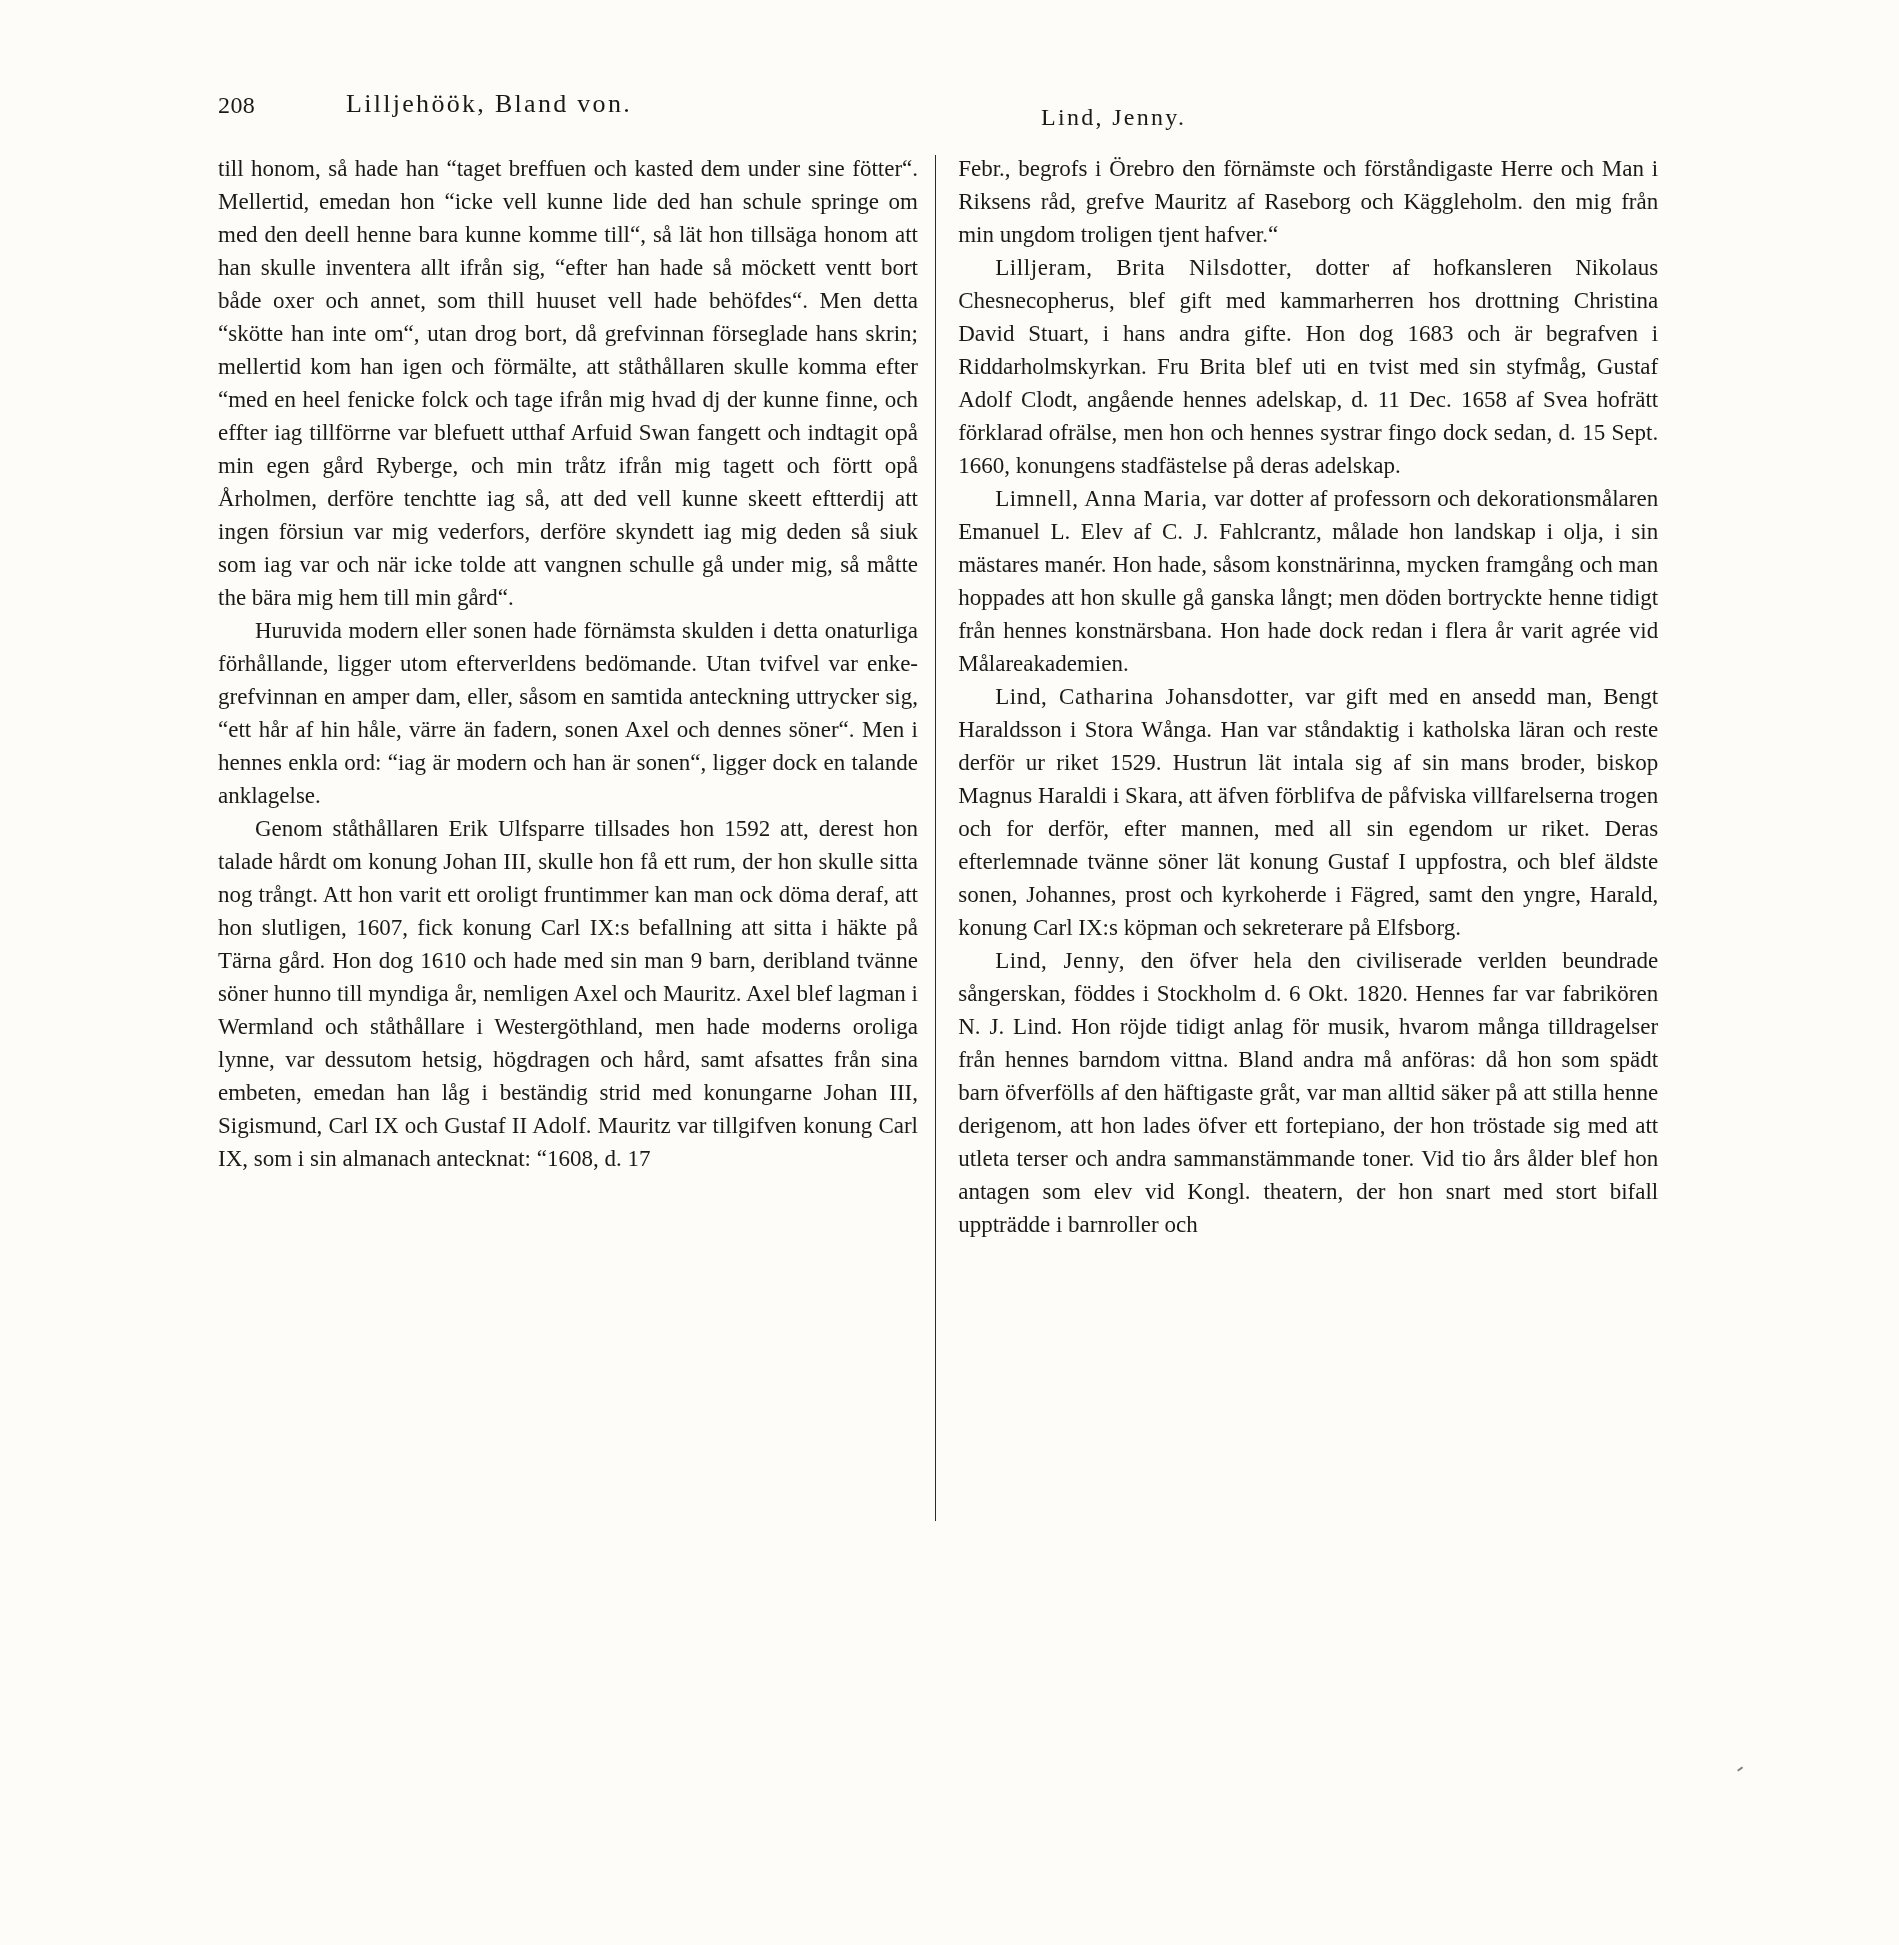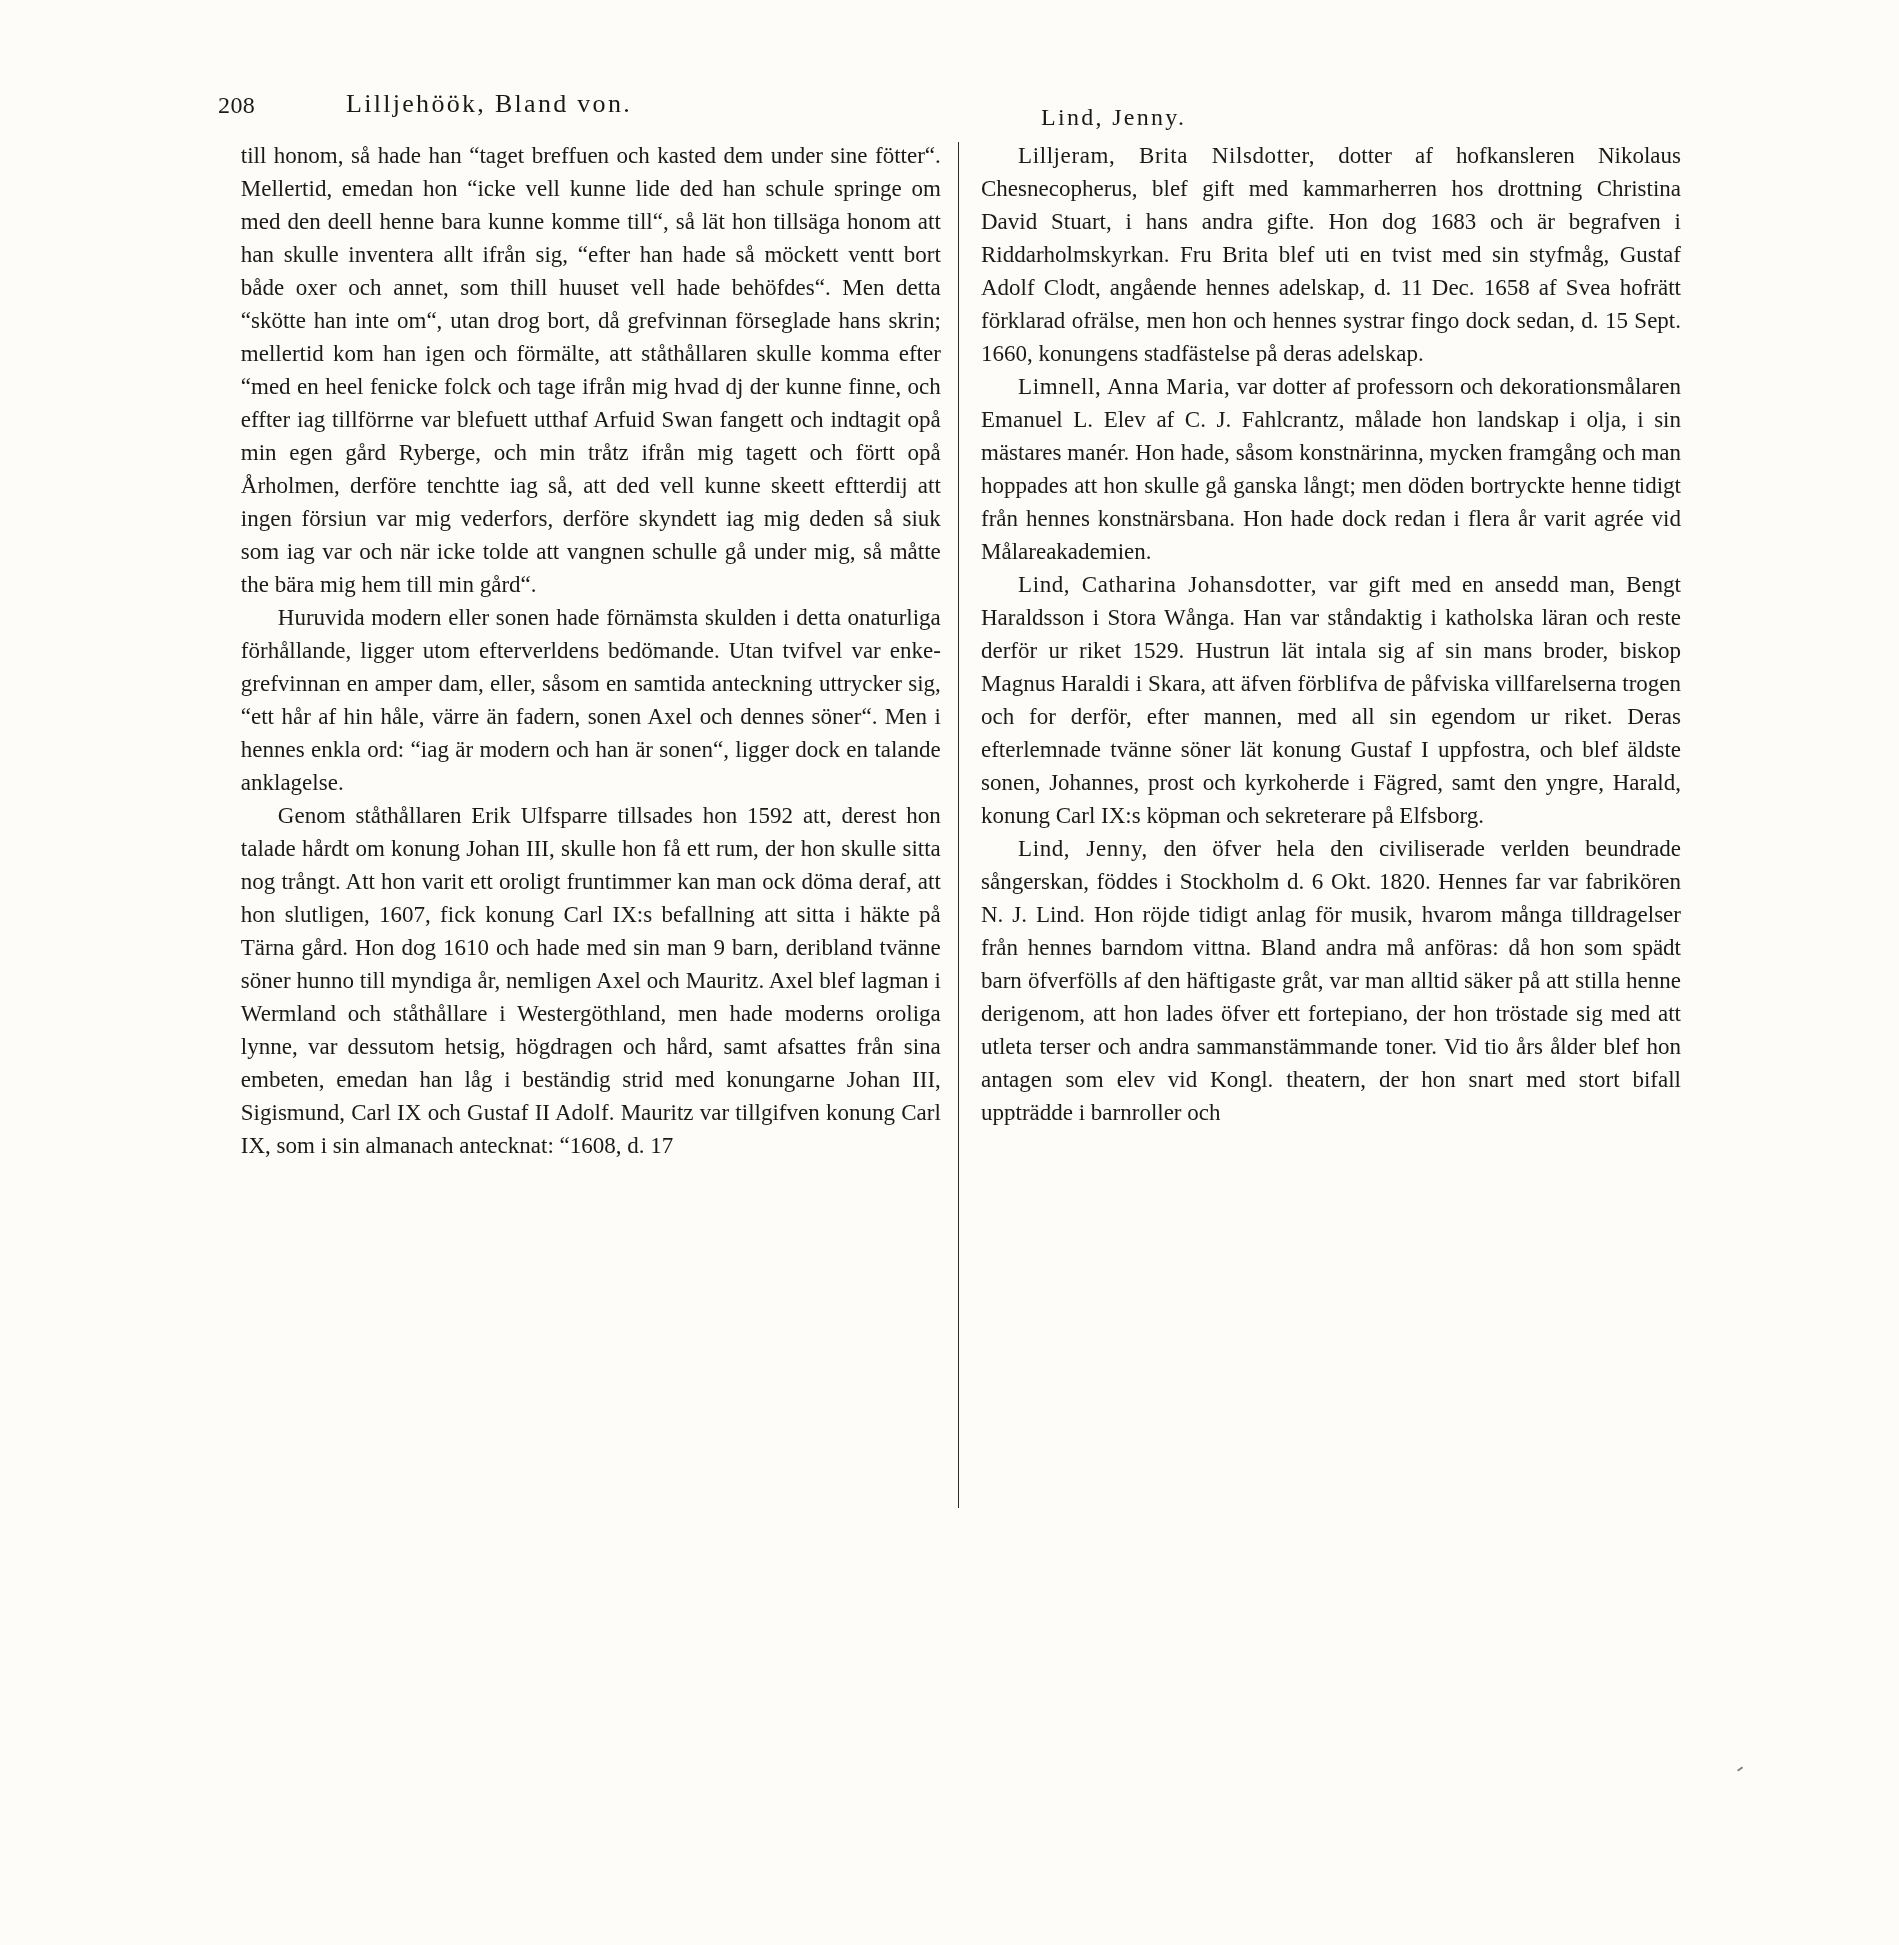--- a/index.html
+++ b/index.html
@@ -54,24 +54,23 @@
   }
   .running-head-right {
     position: absolute;
     left: 823px;
     top: 20px;
     font-size: 24px;
     letter-spacing: 2.3px;
   }
   .columns {
     position: relative;
-    margin-top: 4px;
+    margin-top: 17px;
     display: flex;
     align-items: flex-start;
-    justify-content: flex-end;
   }
   .col {
     width: 700px;
     font-size: 23px;
     line-height: 33px;
     text-align: justify;
     text-justify: inter-word;
     hyphens: manual;
   }
   .col.left {
@@ -131,20 +130,21 @@
         <p>till honom, så hade han “taget breffuen och kasted dem under sine fötter“. Mellertid, emedan hon “icke vell kunne lide ded han schule springe om med den deell henne bara kunne komme till“, så lät hon tillsäga honom att han skulle inventera allt ifrån sig, “efter han hade så möckett ventt bort både oxer och annet, som thill huuset vell hade behöfdes“. Men detta “skötte han inte om“, utan drog bort, då grefvinnan förseglade hans skrin; mellertid kom han igen och förmälte, att ståthållaren skulle komma efter “med en heel fenicke folck och tage ifrån mig hvad dj der kunne finne, och effter iag tillförrne var blefuett utthaf Arfuid Swan fangett och indtagit opå min egen gård Ryberge, och min tråtz ifrån mig tagett och förtt opå Årholmen, derföre tenchtte iag så, att ded vell kunne skeett eftterdij att ingen försiun var mig vederfors, derföre skyndett iag mig deden så siuk som iag var och när icke tolde att vangnen schulle gå under mig, så måtte the bära mig hem till min gård“.</p>
         <p class="indent">Huruvida modern eller sonen hade förnämsta skulden i detta onaturliga förhållande, ligger utom efterverldens bedömande. Utan tvifvel var enke-grefvinnan en amper dam, eller, såsom en samtida anteckning uttrycker sig, “ett hår af hin håle, värre än fadern, sonen Axel och dennes söner“. Men i hennes enkla ord: “iag är modern och han är sonen“, ligger dock en talande anklagelse.</p>
         <p class="indent">
           <span>Genom ståthållaren Erik Ulfsparre tillsades hon 1592 att, derest hon talade hårdt om konung Johan III, skulle hon få ett rum, der hon skulle sitta nog trångt. Att hon varit ett oroligt fruntimmer kan man ock döma deraf, att hon slutligen, 1607, fick konung Carl IX:s befallning att sitta i häkte på Tärna gård. Hon dog 1610 och hade med sin man 9 barn, deribland tvänne söner hunno till myndiga år, nemligen </span><span class="ital">Axel</span><span> och </span><span class="ital">Mauritz</span><span>. Axel blef lagman i Wermland och ståthållare i Westergöthland, men hade moderns oroliga lynne, var dessutom hetsig, högdragen och hård, samt afsattes från sina embeten, emedan han låg i beständig strid med konungarne Johan III, Sigismund, Carl IX och Gustaf II Adolf. Mauritz var tillgifven konung Carl IX, som i sin almanach antecknat: “1608, d. 17</span>
         </p>
       </div>
 
       <div class="rule"></div>
 
       <div class="col right">
+        <p>Febr., begrofs i Örebro den förnämste och förståndigaste Herre och Man i Riksens råd, grefve Mauritz af Raseborg och Käggleholm. den mig från min ungdom troligen tjent hafver.“</p>
 
         <p class="indent">
           <span class="sc">Lilljeram, Brita Nilsdotter,</span><span> dotter af hofkansleren Nikolaus Chesnecopherus, blef gift med kammarherren hos drottning Christina David Stuart, i hans andra gifte. Hon dog 1683 och är begrafven i Riddarholmskyrkan. Fru Brita blef uti en tvist med sin styfmåg, Gustaf Adolf Clodt, angående hennes adelskap, d. 11 Dec. 1658 af Svea hofrätt förklarad ofrälse, men hon och hennes systrar fingo dock sedan, d. 15 Sept. 1660, konungens stadfästelse på deras adelskap.</span>
         </p>
 
         <p class="indent">
           <span class="sc">Limnell, Anna Maria,</span><span> var dotter af professorn och dekorationsmålaren Emanuel L. Elev af C. J. Fahlcrantz, målade hon landskap i olja, i sin mästares manér. Hon hade, såsom konstnärinna, mycken framgång och man hoppades att hon skulle gå ganska långt; men döden bortryckte henne tidigt från hennes konstnärsbana. Hon hade dock redan i flera år varit agrée vid Målareakademien.</span>
         </p>
 
         <p class="indent">

